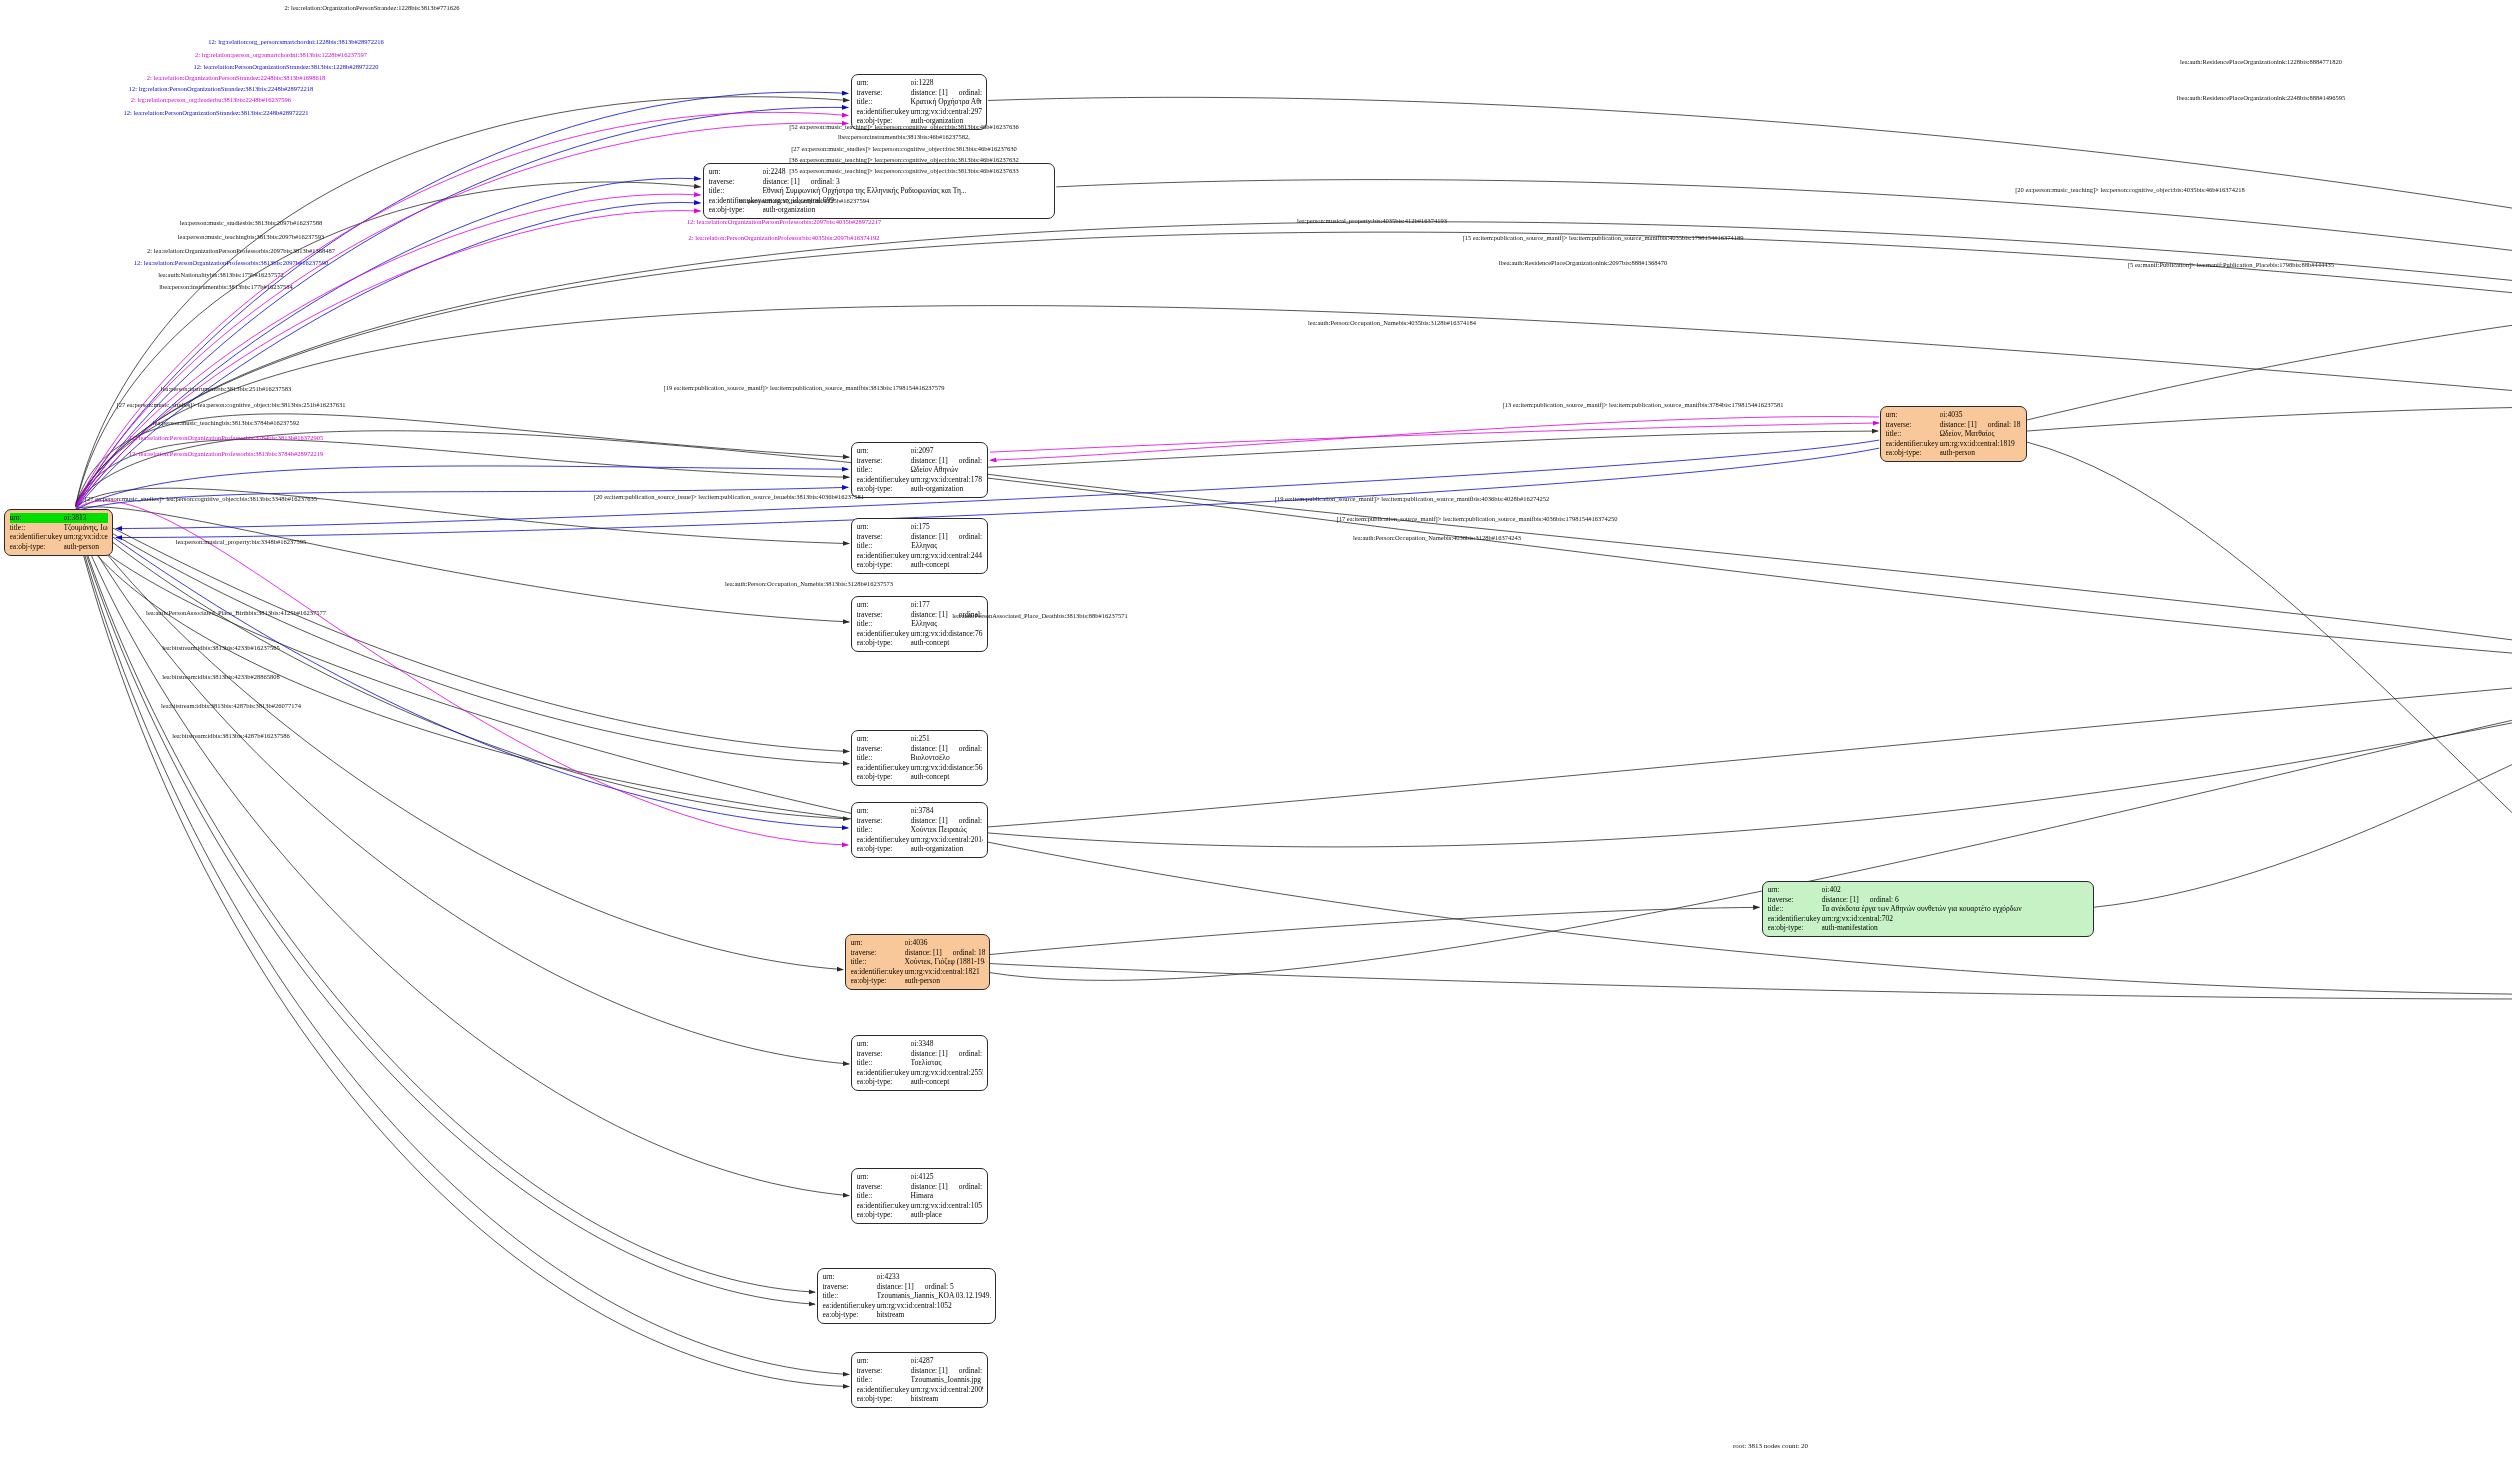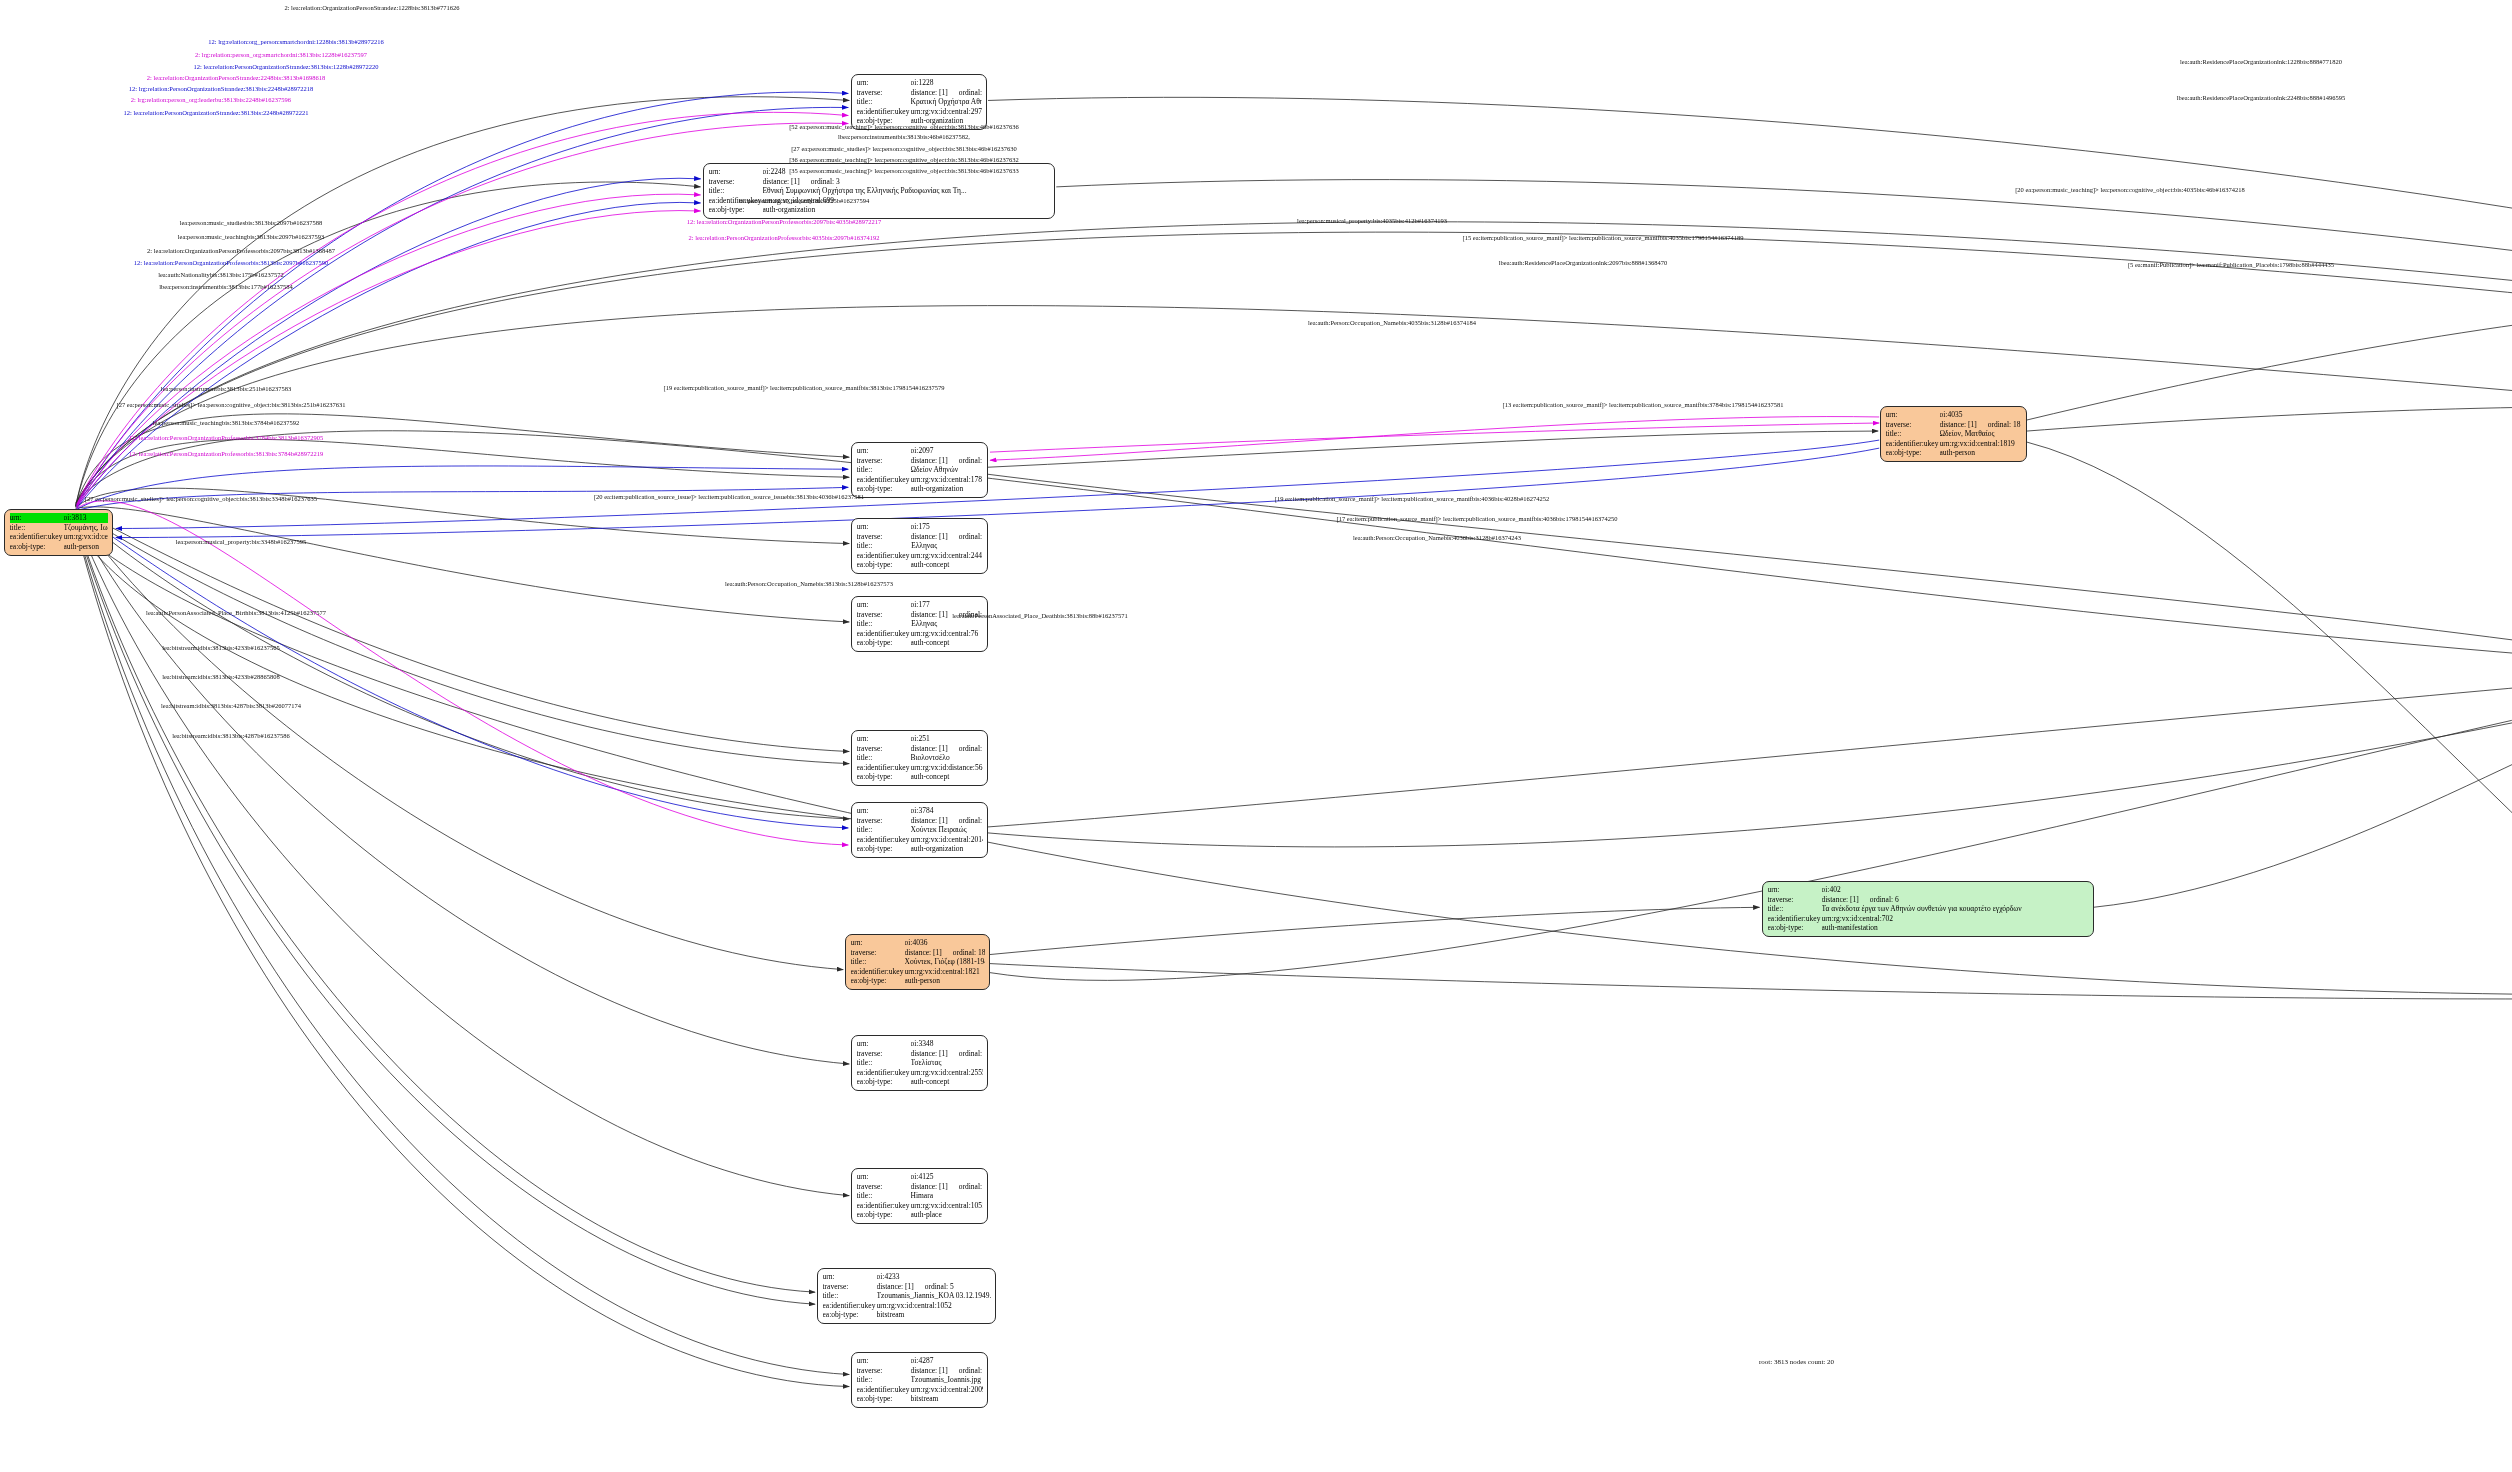--- a/index.html
+++ b/index.html
@@ -252,21 +252,21 @@
         <div class="row">
           <span class="k">traverse:</span>
           <span class="v">distance: [1]<span class="ord">ordinal: 13</span></span>
         </div>
         <div class="row">
           <span class="k">title::</span>
           <span class="v">Έλληνας</span>
         </div>
         <div class="row">
           <span class="k">ea:identifier:ukey</span>
-          <span class="v">urn:rg:vx:id:central:76</span>
+          <span class="v">urn:rg:vx:id:distance:76</span>
         </div>
         <div class="row">
           <span class="k">ea:obj-type:</span>
           <span class="v">auth-concept</span>
         </div>
       </div>
       <div class="node " style="left: 851px; top: 730px; width: 137px;">
         <div class="row urnrow">
           <span class="k">urn:</span>
           <span class="v">oi:251</span>
@@ -512,15 +512,15 @@
       <div class="elabel" style="left: 1437px; top: 537px;">lea:auth:Person:Occupation_Namebis:4036bis:3128b#16374243</div>
       <div class="elabel" style="left: 809px; top: 583px;">lea:auth:Person:Occupation_Namebis:3813bis:3128b#16237573</div>
       <div class="elabel" style="left: 1040px; top: 615px;">lea:auth:PersonAssociated_Place_Deathbis:3813bis:88b#16237571</div>
       <div class="elabel" style="left: 236px; top: 612px;">lea:auth:PersonAssociated_Place_Birthbis:3813bis:4125b#16237577</div>
       <div class="elabel" style="left: 221px; top: 647px;">lea:bitstream:idbis:3813bis:4233b#16237565</div>
       <div class="elabel" style="left: 221px; top: 676px;">lea:bitstream:idbis:3813bis:4233b#28865808</div>
       <div class="elabel" style="left: 231px; top: 705px;">lea:bitstream:idbis:3813bis:4287bis:3813b#26077174</div>
       <div class="elabel" style="left: 231px; top: 735px;">lea:bitstream:idbis:3813bis:4287b#16237586</div>
     </div>
 
-  <div class="footer" id="footer" style="left: 1733px; top: 1358px; margin-left: 26px;">root: 3813 nodes count: 20</div>
+  <div class="footer" id="footer" style="left: 1733px; top: 1442px;">root: 3813 nodes count: 20</div>
 </div>
 
 
 </body></html>

